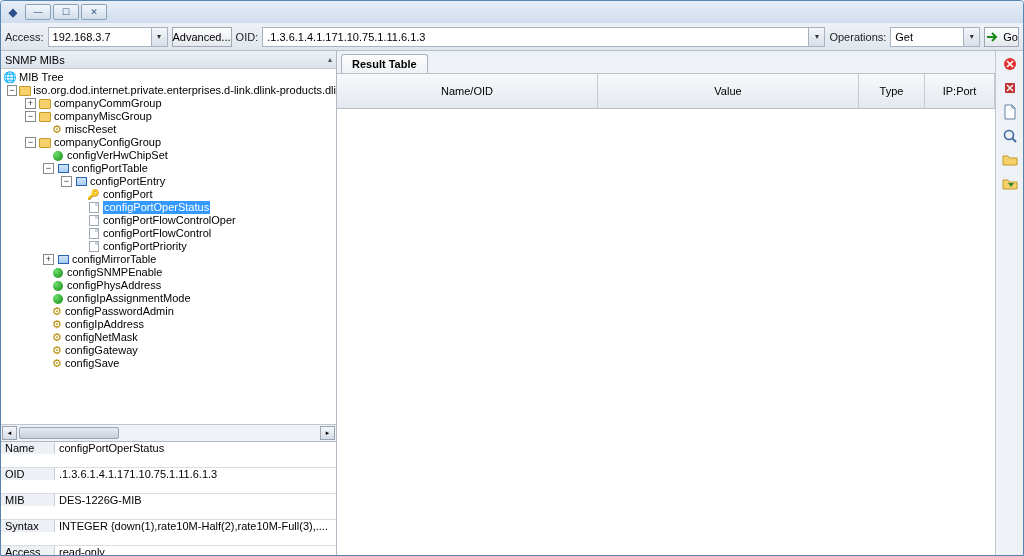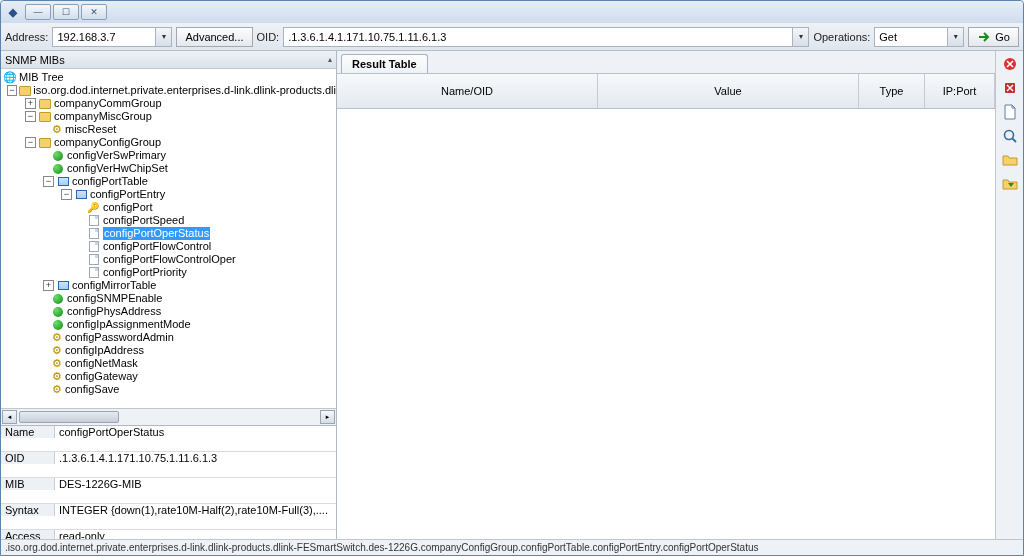--- a/index.html
+++ b/index.html
@@ -22,21 +22,21 @@
   .titlebar .title { flex: 1; color:#2a3a50; }
   .winbtns { display:flex; gap:2px; }
   .winbtn { width:26px; height:16px; border:1px solid #8aa0b8; background:linear-gradient(#f4f8fd,#d2ddeb); border-radius:2px; display:flex; align-items:center; justify-content:center; font-size:9px; color:#3a5a80; cursor:pointer; }
   .menubar { height:20px; background:linear-gradient(#f7f9fc,#e5ecf5); border-bottom:1px solid #c0c8d0; display:flex; align-items:center; padding:0 4px; gap:4px; }
   .menuitem { padding:2px 6px; cursor:pointer; }
   .toolbar { height:28px; background:linear-gradient(#eef2f7,#e0e6ed); border-bottom:1px solid #b6bec8; display:flex; align-items:center; padding:0 4px; gap:4px; }
   .lbl { color:#222; }
   .combo { display:flex; align-items:center; border:1px solid #a8b2c0; background:#fff; height:20px; }
   .combo input { border:none; height:18px; padding:0 4px; font-family:inherit; font-size:11px; outline:none; }
   .combo .arrow, .arrowbtn { width:16px; height:18px; background:linear-gradient(#f4f6f9,#d8dee8); border-left:1px solid #a8b2c0; display:flex; align-items:center; justify-content:center; font-size:8px; color:#333; cursor:pointer; }
-  .btn { height:20px; padding:0 8px; border:1px solid #a0a8b4; background:linear-gradient(#fdfdfd,#e4e8ee); cursor:pointer; display:flex; align-items:center; }
+  .btn { height:20px; padding:0 0; border:1px solid #a0a8b4; background:linear-gradient(#fdfdfd,#e4e8ee); cursor:pointer; display:flex; align-items:center; }
   .go { width:16px; height:16px; display:inline-flex; align-items:center; justify-content:center; margin-right:2px; }
   .content { flex:1; display:flex; min-height:0; }
   .left { width:336px; display:flex; flex-direction:column; border-right:1px solid #b0b8c2; }
   .panelhdr { height:18px; padding:0 4px; background:linear-gradient(#eef2f7,#dbe2ea); border-bottom:1px solid #c2c8d0; display:flex; align-items:center; justify-content:space-between; }
   .uparrow { font-size:8px; color:#555; }
   .treewrap { flex:1; overflow:hidden; background:#fff; position:relative; }
   .tree { padding:2px 0 2px 2px; line-height:13px; white-space:nowrap; }
   .node { display:flex; align-items:center; height:13px; }
   .exp { width:11px; height:11px; border:1px solid #888; background:#fff; display:inline-flex; align-items:center; justify-content:center; font-size:9px; line-height:9px; color:#333; margin-right:2px; cursor:pointer; }
   .nodeicn { width:14px; height:12px; display:inline-flex; align-items:center; justify-content:center; margin-right:2px; }
@@ -77,21 +77,21 @@
     <span class="logo">◆</span>
     <div class="winbtns">
       <div class="winbtn">—</div>
       <div class="winbtn">☐</div>
       <div class="winbtn">✕</div>
     </div>
   </div>
 
 
   <div class="toolbar">
-    <span class="lbl">Address:</span>
+    <span class="lbl">Access:</span>
     <div class="combo">
       <input style="width: 102px;" value="192.168.3.7">
       <div class="arrow">▾</div>
     </div>
     <div class="btn">Advanced...</div>
     <span class="lbl">OID:</span>
     <div class="combo" style="flex:1">
       <input style="flex: 1 1 0%; width: 100%;" value=".1.3.6.1.4.1.171.10.75.1.11.6.1.3">
       <div class="arrow">▾</div>
     </div>
@@ -151,26 +151,20 @@
               <span class="exp">−</span>
               <span class="nodeicn">
                 <span class="fldopen"></span>
               </span>
               <span class="nodetxt">companyConfigGroup</span>
             </div>
           <div class="node" style="padding-left:48px">
               <span class="nodeicn">
                 <span class="leaf"></span>
               </span>
-              <span class="nodetxt">configVerSwPrimary</span>
-            </div>
-          <div class="node" style="padding-left:48px">
-              <span class="nodeicn">
-                <span class="leaf"></span>
-              </span>
               <span class="nodetxt">configVerHwChipSet</span>
             </div>
           <div class="node" style="padding-left:40px">
               <span class="exp">−</span>
               <span class="nodeicn">
                 <span class="tableic"></span>
               </span>
               <span class="nodetxt">configPortTable</span>
             </div>
           <div class="node" style="padding-left:58px">
@@ -181,39 +175,33 @@
               <span class="nodetxt">configPortEntry</span>
             </div>
           <div class="node" style="padding-left:84px">
               <span class="nodeicn keyic">🔑</span>
               <span class="nodetxt">configPort</span>
             </div>
           <div class="node" style="padding-left:84px">
               <span class="nodeicn">
                 <span class="pageic"></span>
               </span>
-              <span class="nodetxt">configPortSpeed</span>
+              <span class="nodetxt sel">configPortOperStatus</span>
             </div>
           <div class="node" style="padding-left:84px">
               <span class="nodeicn">
                 <span class="pageic"></span>
               </span>
-              <span class="nodetxt sel">configPortOperStatus</span>
+              <span class="nodetxt">configPortFlowControlOper</span>
             </div>
           <div class="node" style="padding-left:84px">
               <span class="nodeicn">
                 <span class="pageic"></span>
               </span>
               <span class="nodetxt">configPortFlowControl</span>
-            </div>
-          <div class="node" style="padding-left:84px">
-              <span class="nodeicn">
-                <span class="pageic"></span>
-              </span>
-              <span class="nodetxt">configPortFlowControlOper</span>
             </div>
           <div class="node" style="padding-left:84px">
               <span class="nodeicn">
                 <span class="pageic"></span>
               </span>
               <span class="nodetxt">configPortPriority</span>
             </div>
           <div class="node" style="padding-left:40px">
               <span class="exp">+</span>
               <span class="nodeicn">
@@ -349,16 +337,13 @@
         <div class="toolicn">
             <svg width="16" height="14" viewBox="0 0 16 14">
               <path d="M1 3h5l1 2h8v7H1z" fill="#f6d06b" stroke="#c49b2a"></path>
               <path d="M12 6l-3 4-3-4" fill="#2a8a2a"></path>
             </svg>
           </div>
       </div>
     </div>
   </div>
 
-  <div class="status">
-    <span>.iso.org.dod.internet.private.enterprises.d-link.dlink-products.dlink-FESmartSwitch.des-1226G.companyConfigGroup.configPortTable.configPortEntry.configPortOperStatus</span>
-  </div>
 </div>
 
 </body></html>

